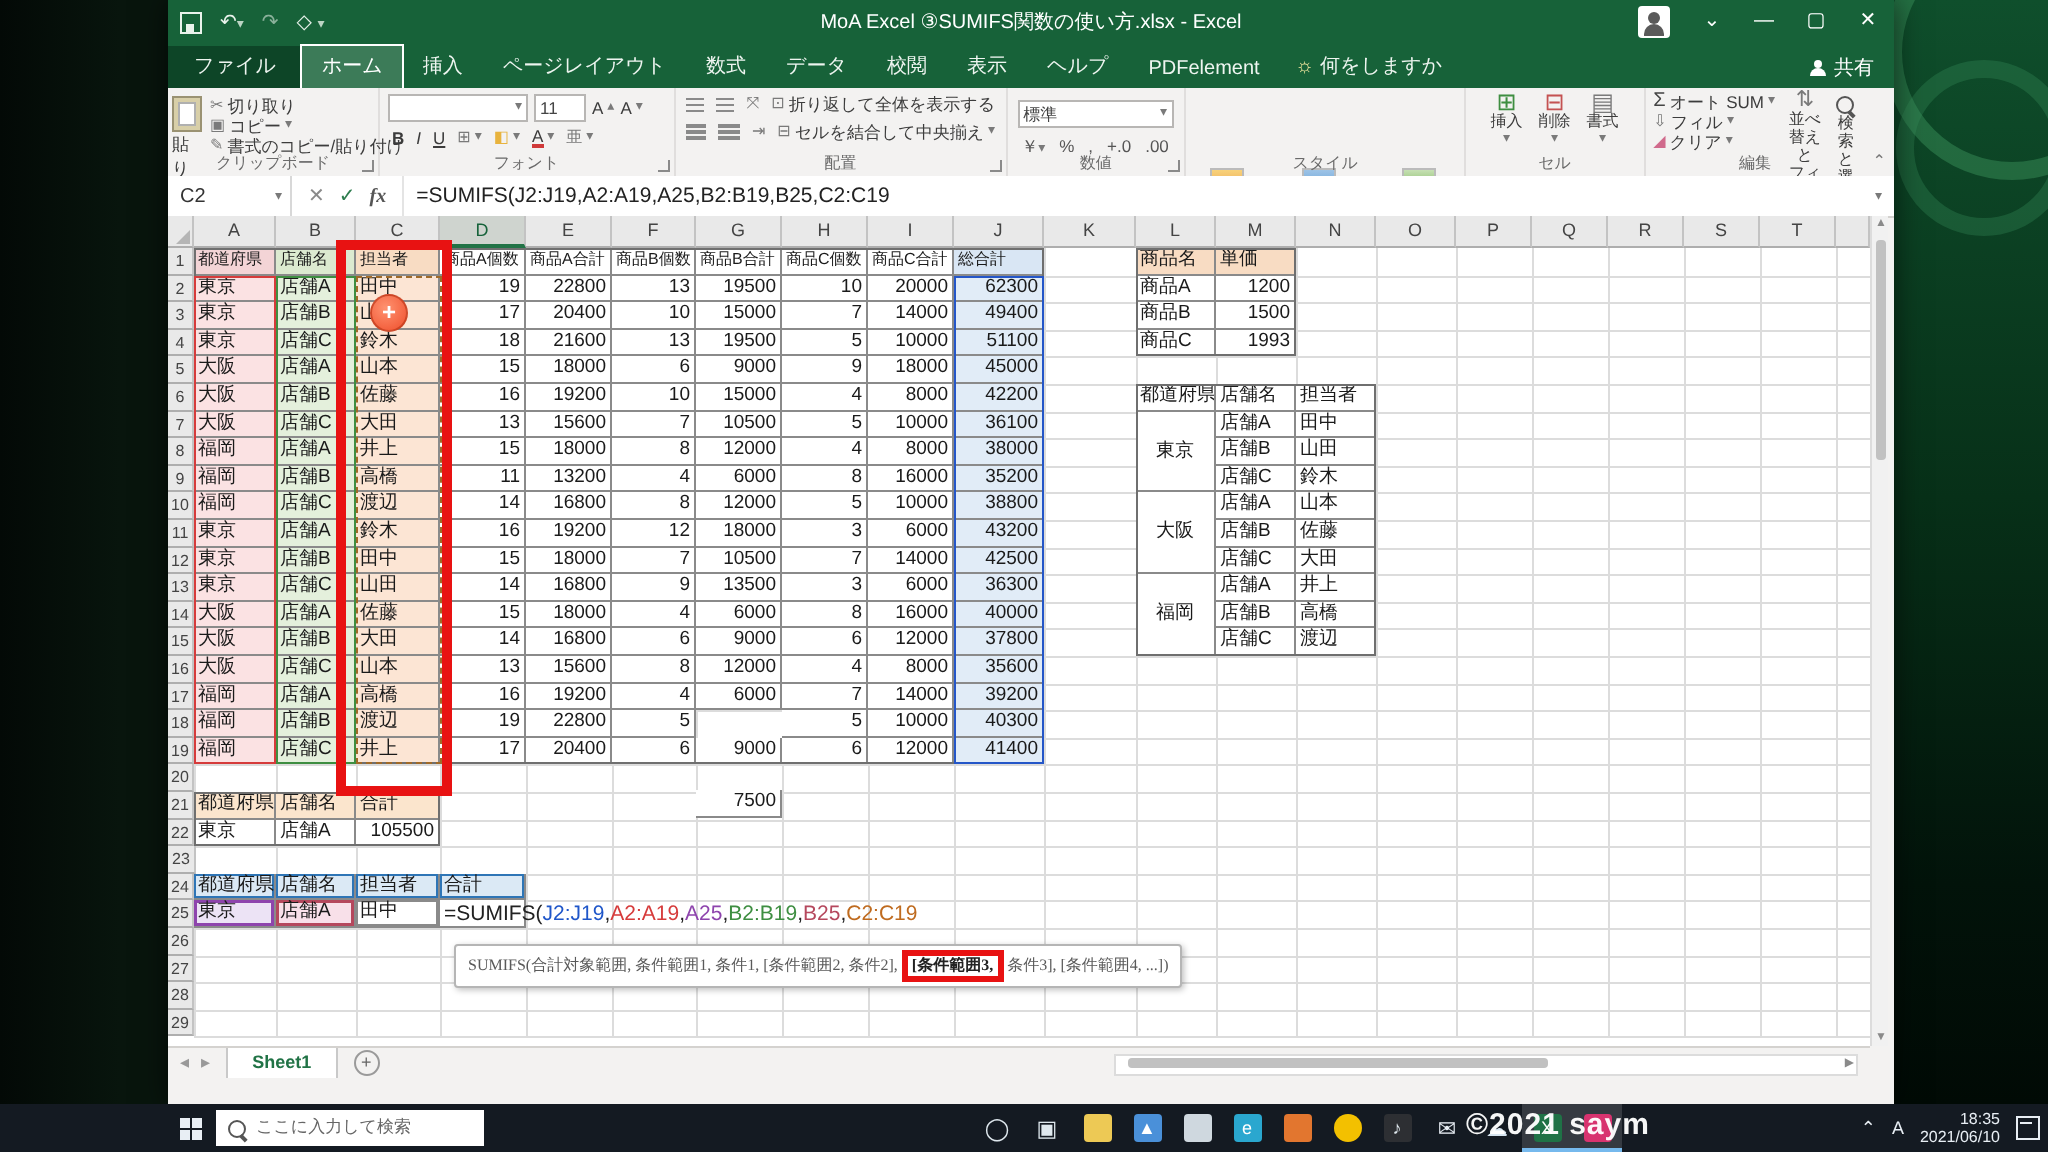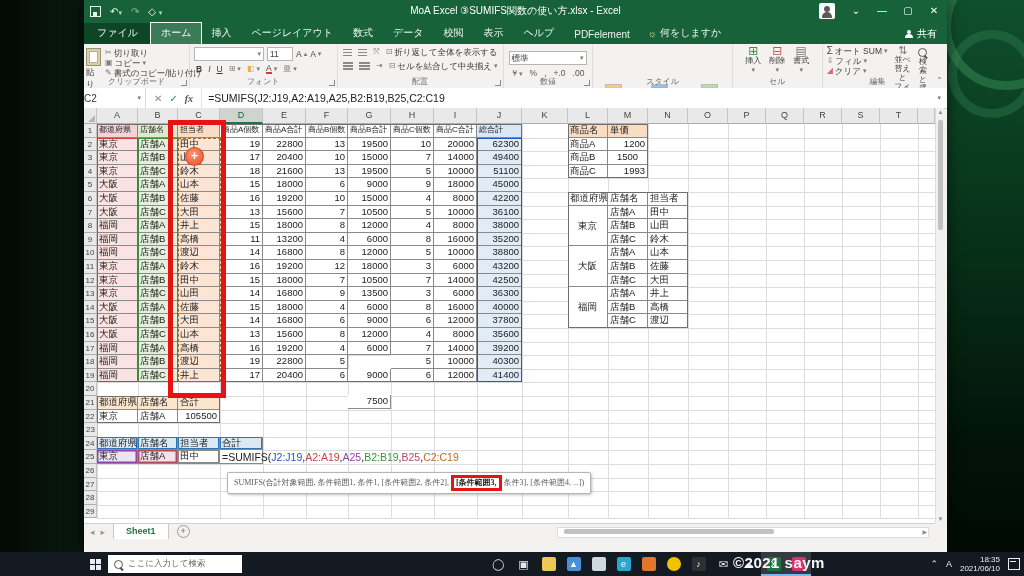--- a/index.html
+++ b/index.html
@@ -46,21 +46,21 @@
   .clipicon{width:13px;height:16px;background:#d8cfa8;border:1px solid #9a9272;position:relative;margin-bottom:1px;}
   .clipicon:after{content:"";position:absolute;left:2px;top:2px;width:7px;height:10px;background:#fff;border:1px solid #b0b0b0;}
   .stybtn{display:flex;flex-direction:column;align-items:center;font-size:8px;color:#3c3c3c;line-height:9px;text-align:center;}
   .styico{width:15px;height:12px;margin-bottom:1px;border:1px solid #bbb;background:linear-gradient(180deg,#f8d27a,#e89c4d);}
   .styico.t2{background:linear-gradient(180deg,#9dc3e6,#5b9bd5);}
   .styico.t3{background:linear-gradient(180deg,#c6e0b4,#70ad47);}
   .albars span{display:block;height:1.5px;background:#8a8a8a;margin:1.5px 0;}
   .albars{width:11px;}
   
   #fbar{position:absolute;left:0;top:88px;width:100%;height:20px;background:#fff;border-bottom:1px solid #d4d2cf;display:flex;align-items:center;}
-  #namebox{width:62px;height:100%;border-right:1px solid #d8d8d8;font-size:10px;color:#333;display:flex;align-items:center;box-sizing:border-box;}
+  #namebox{width:62px;height:100%;border-right:1px solid #d8d8d8;font-size:10px;color:#333;display:flex;align-items:center;padding-left:6px;box-sizing:border-box;}
   .fbtns{display:flex;align-items:center;gap:7px;padding:0 8px;color:#8a8a8a;font-size:10px;border-right:1px solid #e4e4e4;height:100%;}
   .fx{font-style:italic;font-family:"Liberation Serif",serif;color:#555;font-weight:bold;}
   #fml{font-size:10.5px;color:#222;padding-left:6px;white-space:nowrap;}
   
   #sheet{position:absolute;left:0;top:108px;width:851px;height:415px;background:#fff;overflow:hidden;}
   .colhdr,.rowhdr{position:absolute;background:#e9e9e9;color:#444;font-size:9px;text-align:center;box-sizing:border-box;
     border-right:1px solid #c3c3c3;border-bottom:1px solid #aeaeae;z-index:2;line-height:15px;}
   .rowhdr{font-size:8px;line-height:13px;}
   .colhdr.sel{background:#cfd4cf;color:#17633b;border-bottom:2px solid #217346;}
   .corner:after{content:"";position:absolute;right:1px;bottom:1px;border-left:7px solid transparent;border-bottom:7px solid #b5b5b5;}
@@ -660,21 +660,21 @@
         <div class="cell cW" style="position: absolute; left: 264px; top: 260.8px; width: 43px; height: 13.6px; text-align: right;">9000</div>
         <div class="cell cW" style="position: absolute; left: 307px; top: 260.8px; width: 43px; height: 13.6px; text-align: right;">6</div>
         <div class="cell cW" style="position: absolute; left: 350px; top: 260.8px; width: 43px; height: 13.6px; text-align: right;">12000</div>
         <div class="cell cJ" style="position: absolute; left: 393px; top: 260.8px; width: 45px; height: 13.6px; text-align: right;">41400</div>
         <div class="ovl" style="position: absolute; left: 13px; top: 16px; width: 425px; height: 258.4px; border: 1.6px solid rgb(111, 111, 111);"></div>
         <div class="cell hC" style="position: absolute; left: 484px; top: 16px; width: 40px; height: 13.6px;">商品名</div>
         <div class="cell hC" style="position: absolute; left: 524px; top: 16px; width: 40px; height: 13.6px;">単価</div>
         <div class="cell cW" style="position: absolute; left: 484px; top: 29.6px; width: 40px; height: 13.6px;">商品A</div>
         <div class="cell cW" style="position: absolute; left: 524px; top: 29.6px; width: 40px; height: 13.6px; text-align: right;">1200</div>
         <div class="cell cW" style="position: absolute; left: 484px; top: 43.2px; width: 40px; height: 13.6px;">商品B</div>
-        <div class="cell cW" style="position: absolute; left: 524px; top: 43.2px; width: 40px; height: 13.6px; text-align: center;">1500</div>
+        <div class="cell cW" style="position: absolute; left: 524px; top: 43.2px; width: 40px; height: 13.6px; text-align: right;">1500</div>
         <div class="cell cW" style="position: absolute; left: 484px; top: 56.8px; width: 40px; height: 13.6px;">商品C</div>
         <div class="cell cW" style="position: absolute; left: 524px; top: 56.8px; width: 40px; height: 13.6px; text-align: right;">1993</div>
         <div class="ovl" style="position: absolute; left: 484px; top: 16px; width: 80px; height: 54.4px; border: 1.6px solid rgb(111, 111, 111);"></div>
         <div class="cell cW" style="position: absolute; left: 484px; top: 84px; width: 40px; height: 13.6px;">都道府県</div>
         <div class="cell cW" style="position: absolute; left: 524px; top: 84px; width: 40px; height: 13.6px;">店舗名</div>
         <div class="cell cW" style="position: absolute; left: 564px; top: 84px; width: 40px; height: 13.6px;">担当者</div>
         <div class="cell cW" style="position: absolute; left: 484px; top: 97.6px; width: 40px; height: 40.8px; text-align: center; line-height: 40.8px;">東京</div>
         <div class="cell cW" style="position: absolute; left: 524px; top: 97.6px; width: 40px; height: 13.6px;">店舗A</div>
         <div class="cell cW" style="position: absolute; left: 564px; top: 97.6px; width: 40px; height: 13.6px;">田中</div>
         <div class="cell cW" style="position: absolute; left: 524px; top: 111.2px; width: 40px; height: 13.6px;">店舗B</div>

